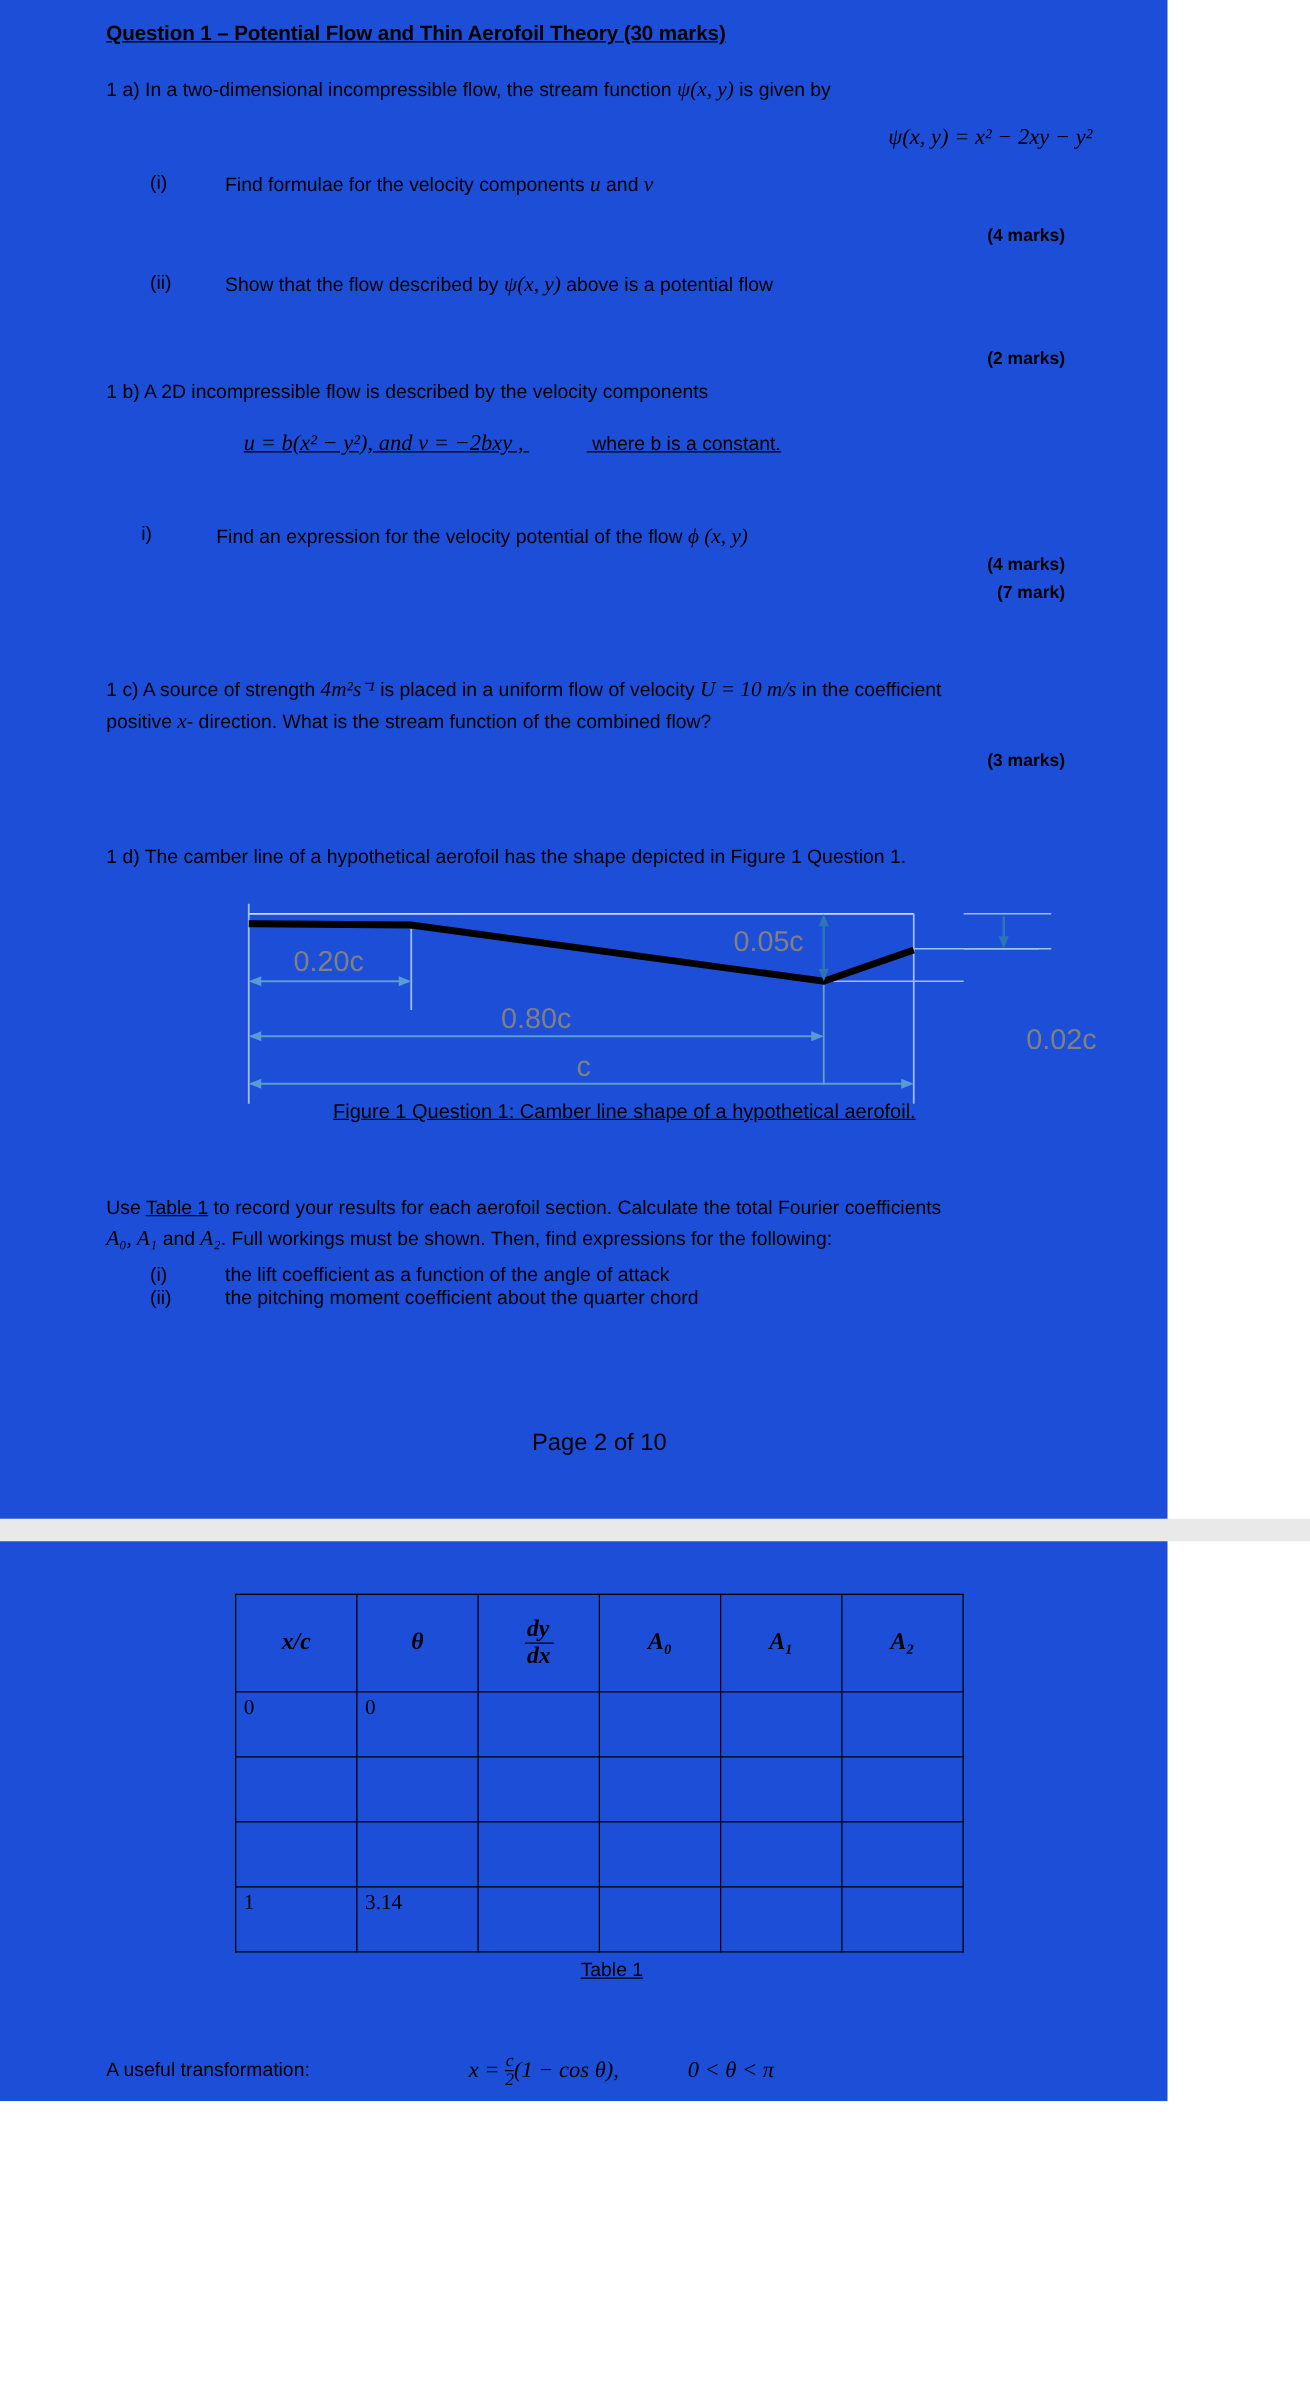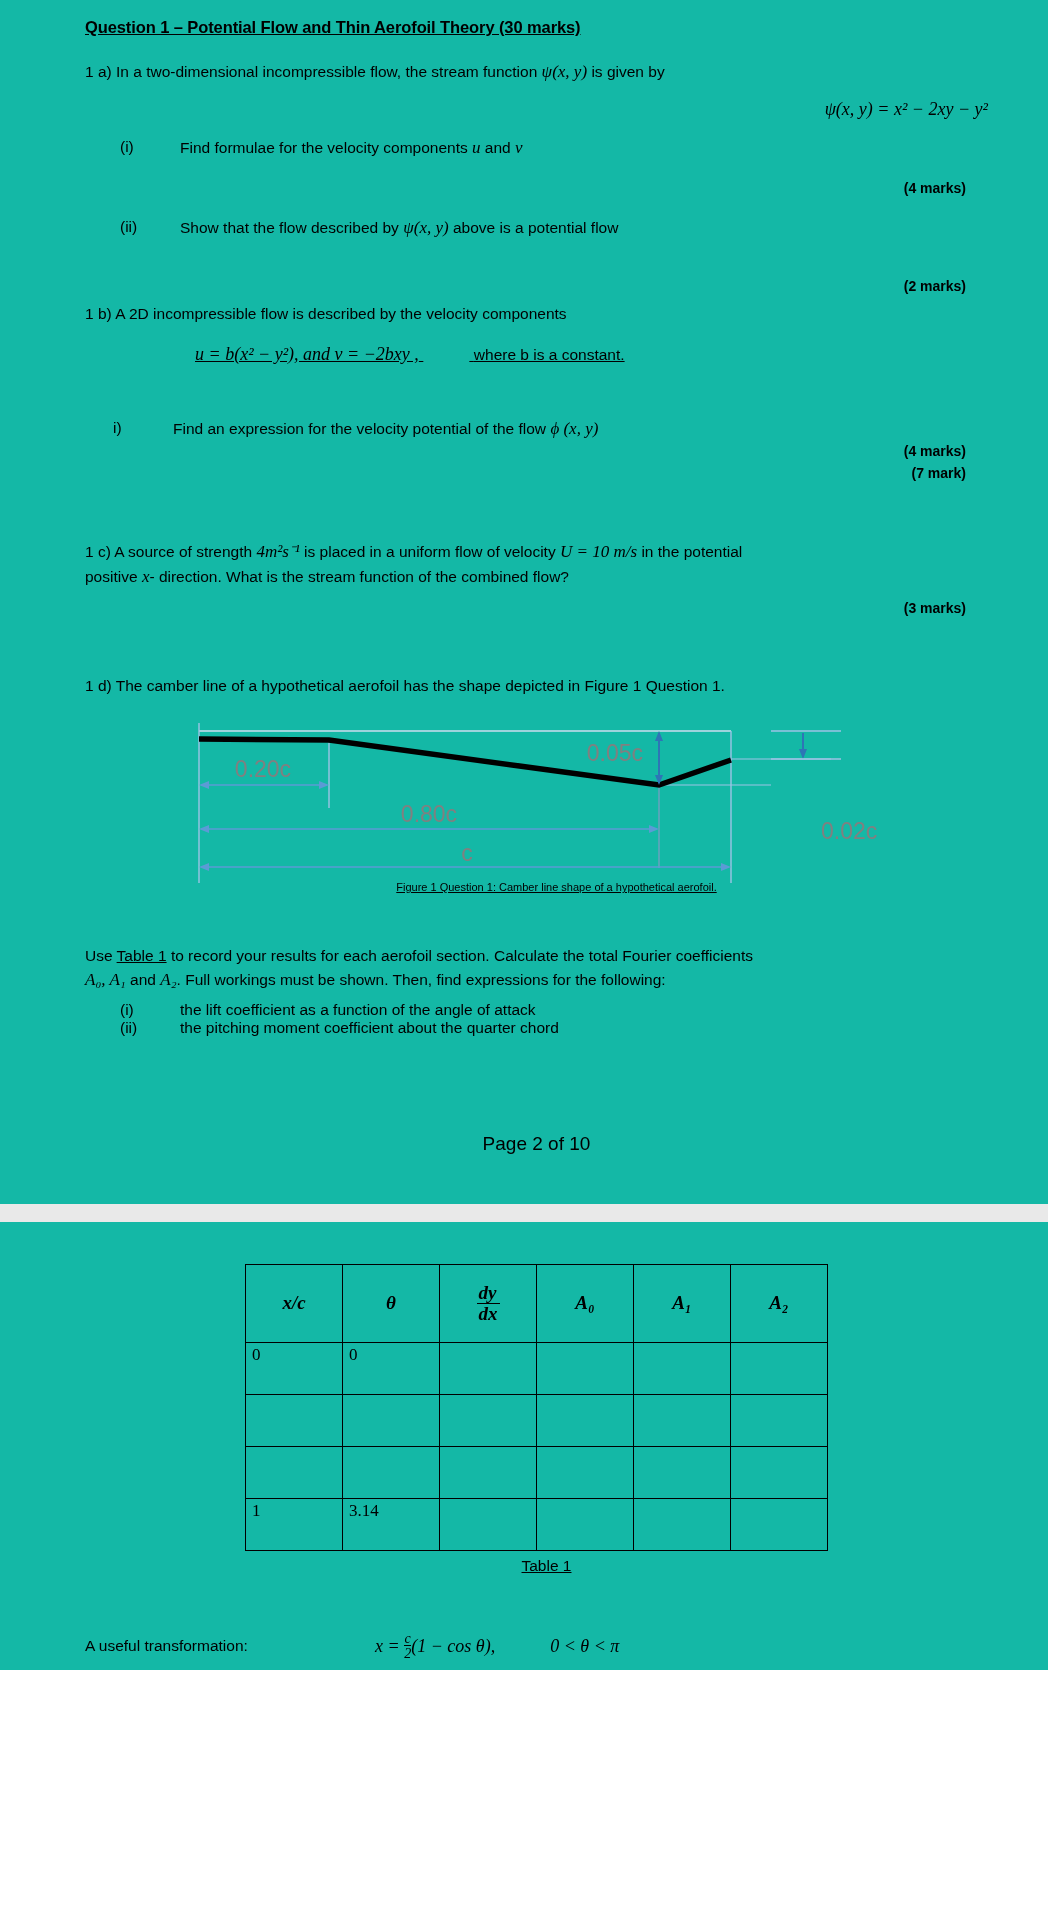--- a/index.html
+++ b/index.html
@@ -5,22 +5,22 @@
   * { box-sizing: border-box; }
   html, body { margin: 0; padding: 0; }
   body {
     width: 1048px;
     background: #ffffff;
     font-family: "Liberation Sans", sans-serif;
     color: #000000;
   }
   .page {
     position: relative;
-    width: 1048px;
-    background: #14b8a6;
+    width: 934px;
+    background: #1d4ed8;
     padding: 0;
   }
   .page1 {
     padding: 18px 60px 30px 85px;
     min-height: 1185px;
     position: relative;
   }
   .page-gap {
     height: 18px;
     background: #e9e9e9;
@@ -92,21 +92,21 @@
   .spacer-lg { height: 58px; }
 
   
   .figure-wrap {
     position: relative;
     width: 100%;
     height: 190px;
     margin: 16px 0 0 0;
   }
   .figcaption {
-    font-size: 11px;
+    font-size: 16px;
     text-decoration: underline;
     text-align: center;
     margin-top: -22px;
     padding-left: 40px;
   }
 
   .page-footer {
     text-align: center;
     font-size: 19px;
     margin-top: 56px;
@@ -224,21 +224,21 @@
     <span class="lbl">i)</span>
     <span class="txt"><span>Find an expression for the velocity potential of the flow </span><span class="eq">ϕ (x, y)</span></span>
   </div>
   <p class="marks" style="margin-top:4px">(4 marks)</p>
 
   <p class="marks" style="margin-top:6px">(7 mark)</p>
 
   <div class="spacer-lg"></div>
 
   <p class="para tight">
-    <span>1 c) A source of strength </span><span class="eq">4m²s⁻¹</span><span> is placed in a uniform flow of velocity </span><span class="eq">U = 10 m/s</span><span> in the potential</span>
+    <span>1 c) A source of strength </span><span class="eq">4m²s⁻¹</span><span> is placed in a uniform flow of velocity </span><span class="eq">U = 10 m/s</span><span> in the coefficient</span>
   </p>
   <p class="para">
     <span>positive </span><span class="eq">x</span><span>- direction.  What is the stream function of the combined flow?</span>
   </p>
   <p class="marks" style="margin-top:10px">(3 marks)</p>
 
   <div class="spacer-lg"></div>
 
   <p class="para">1 d) The camber line of a hypothetical aerofoil has the shape depicted in Figure 1 Question 1.</p>
 

